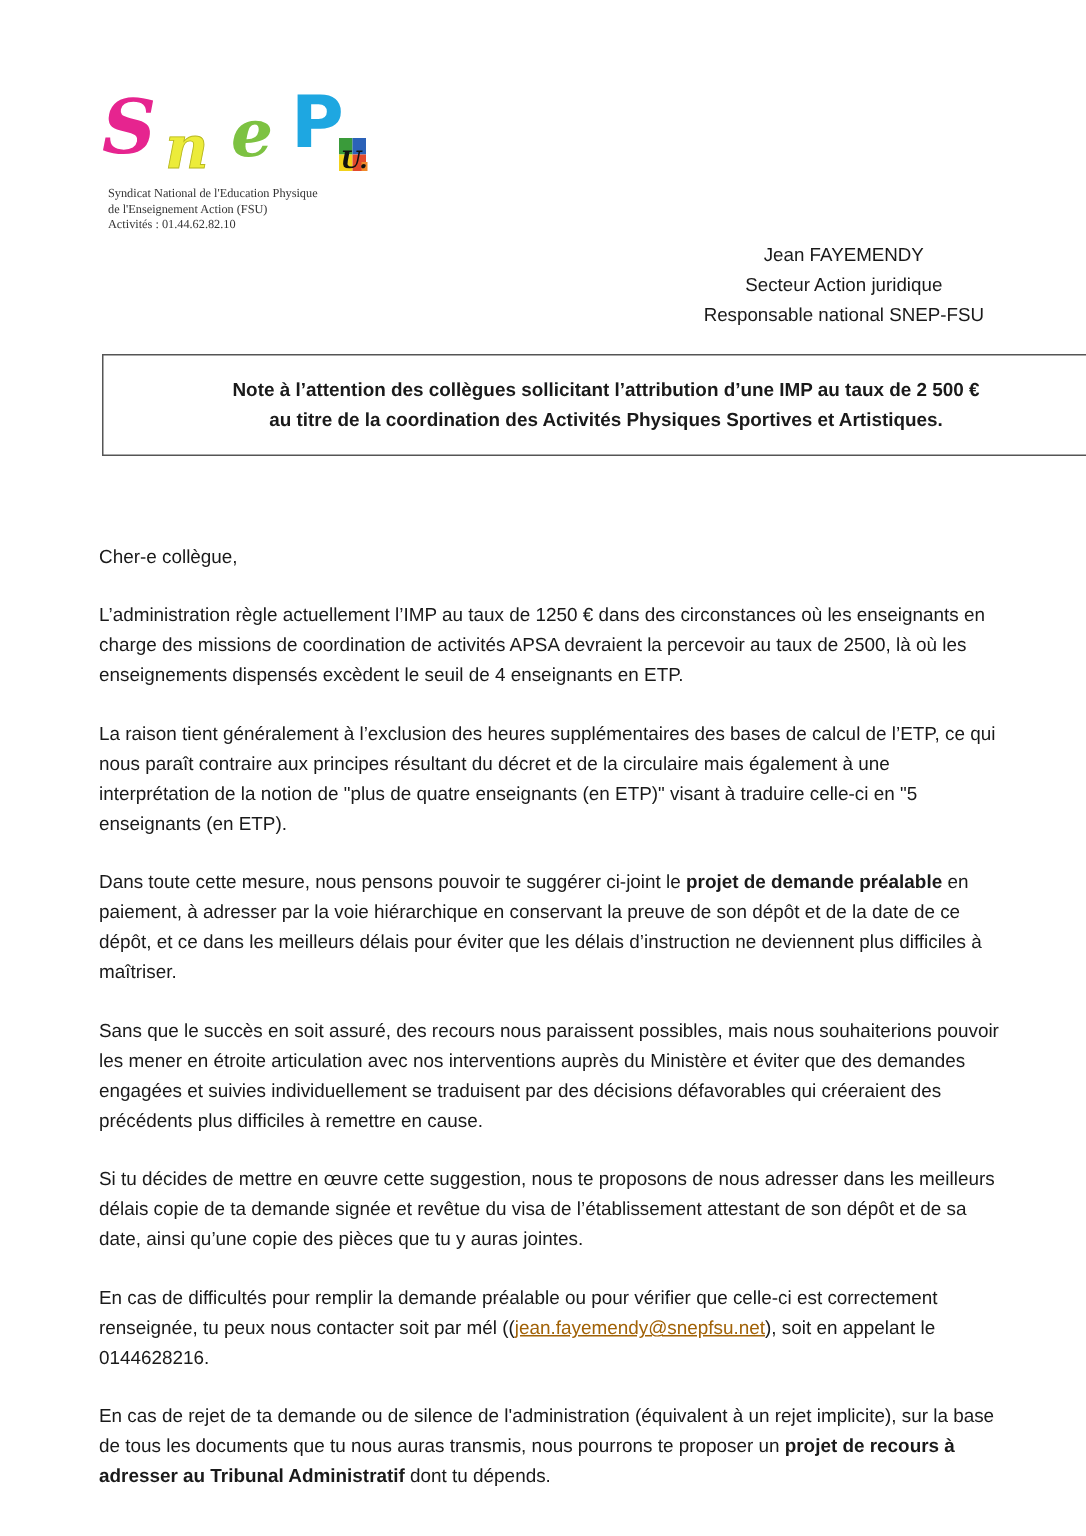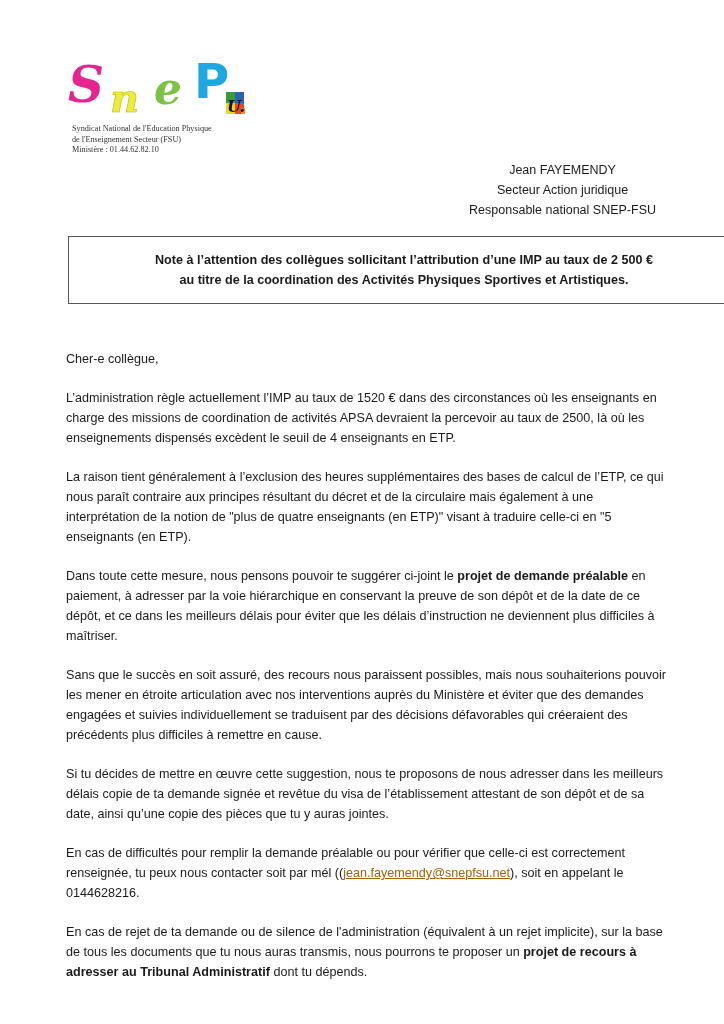--- a/index.html
+++ b/index.html
@@ -7,21 +7,21 @@
          font-family:"Liberation Sans", "DejaVu Sans", sans-serif; color:#1a1a1a; }
   .logo { position:absolute; left:66px; top:56px; width:200px; height:100px; }
   .logo-word { position:absolute; left:0; top:0; width:190px; height:62px; }
   .logo-caption { position:absolute; left:6px; top:68px; font-family:"Liberation Serif", serif;
          font-size:8.2px; line-height:10.5px; color:#333; white-space:nowrap; }
   .author { position:absolute; right:68px; top:160px; text-align:center; font-size:12.5px; line-height:20px; }
   .title-box { position:absolute; left:68px; top:236px; width:672px; height:68px; border:1.5px solid #555;
          box-sizing:border-box; display:flex; flex-direction:column; align-items:center; justify-content:center; }
   .title-box div { font-weight:bold; font-size:12.6px; line-height:20px; text-align:center; }
   .body { position:absolute; left:66px; top:345px; width:600px; font-size:12.6px; line-height:20px; }
-  .body p { margin:4px 0 19px 0; }
+  .body p { margin:16px 0 19px 0; }
   .body b { font-weight:bold; }
   a.mail { color:#a16207; text-decoration:underline; }
 </style>
 </head>
 <body>
 
 <div class="logo">
   <svg class="logo-word" viewBox="0 0 190 62">
     <text x="2" y="46" font-family="DejaVu Serif, serif" font-style="italic" font-weight="bold" font-size="50" fill="#e6248f">S</text>
     <text x="44" y="56" font-family="DejaVu Serif, serif" font-style="italic" font-weight="bold" font-size="40" fill="#ecec3a" stroke="#b8b820" stroke-width="0.6">n</text>
@@ -31,38 +31,38 @@
       <rect x="160" y="36" width="9" height="11" fill="#3a9b3a"></rect>
       <rect x="169" y="36" width="9" height="11" fill="#2b62b8"></rect>
       <rect x="160" y="47" width="9" height="11" fill="#f2d21b"></rect>
       <rect x="169" y="47" width="9" height="11" fill="#e34a2c"></rect>
       <rect x="175" y="52" width="4" height="6" fill="#f08a2b"></rect>
       <text x="161" y="56" font-family="DejaVu Serif, serif" font-style="italic" font-weight="bold" font-size="16" fill="#111">U.</text>
     </g>
   </svg>
   <div class="logo-caption">
     <div>Syndicat National de l'Education Physique</div>
-    <div>de l'Enseignement Secteur (FSU)</div>
-    <div>Ministère : 01.44.62.82.10</div>
+    <div>de l'Enseignement Action (FSU)</div>
+    <div>Activités : 01.44.62.82.10</div>
   </div>
 </div>
 
 <div class="author">
   <div>Jean FAYEMENDY</div>
   <div>Secteur Action juridique</div>
   <div>Responsable national SNEP-FSU</div>
 </div>
 
 <div class="title-box">
   <div>Note à l’attention des collègues sollicitant l’attribution d’une IMP au taux de 2 500 €</div>
   <div>au titre de la coordination des Activités Physiques Sportives et Artistiques.</div>
 </div>
 
 <div class="body">
   <p>Cher-e collègue,</p>
-  <p>L’administration règle actuellement l’IMP au taux de 1520 € dans des circonstances où les enseignants en charge des missions de coordination de activités APSA devraient la percevoir au taux de 2500, là où les enseignements dispensés excèdent le seuil de 4 enseignants en ETP.</p>
+  <p>L’administration règle actuellement l’IMP au taux de 1250 € dans des circonstances où les enseignants en charge des missions de coordination de activités APSA devraient la percevoir au taux de 2500, là où les enseignements dispensés excèdent le seuil de 4 enseignants en ETP.</p>
   <p>La raison tient généralement à l’exclusion des heures supplémentaires des bases de calcul de l’ETP, ce qui nous paraît contraire aux principes résultant du décret et de la circulaire mais également à une interprétation de la notion de "plus de quatre enseignants (en ETP)" visant à traduire celle-ci en "5 enseignants (en ETP).</p>
   <p><span>Dans toute cette mesure, nous pensons pouvoir te suggérer ci-joint le </span><b>projet de demande préalable</b><span> en paiement, à adresser par la voie hiérarchique en conservant la preuve de son dépôt et de la date de ce dépôt, et ce dans les meilleurs délais pour éviter que les délais d’instruction ne deviennent plus difficiles à maîtriser.</span></p>
   <p>Sans que le succès en soit assuré, des recours nous paraissent possibles, mais nous souhaiterions pouvoir les mener en étroite articulation avec nos interventions auprès du Ministère et éviter que des demandes engagées et suivies individuellement se traduisent par des décisions défavorables qui créeraient des précédents plus difficiles à remettre en cause.</p>
   <p>Si tu décides de mettre en œuvre cette suggestion, nous te proposons de nous adresser dans les meilleurs délais copie de ta demande signée et revêtue du visa de l’établissement attestant de son dépôt et de sa date, ainsi qu’une copie des pièces que tu y auras jointes.</p>
   <p><span>En cas de difficultés pour remplir la demande préalable ou pour vérifier que celle-ci est correctement renseignée, tu peux nous contacter soit par mél ((</span><a class="mail">jean.fayemendy@snepfsu.net</a><span>), soit en appelant le 0144628216.</span></p>
   <p><span>En cas de rejet de ta demande ou de silence de l'administration (équivalent à un rejet implicite), sur la base de tous les documents que tu nous auras transmis, nous pourrons te proposer un </span><b>projet de recours à adresser au Tribunal Administratif</b><span> dont tu dépends.</span></p>
 </div>
 
 </body></html>

